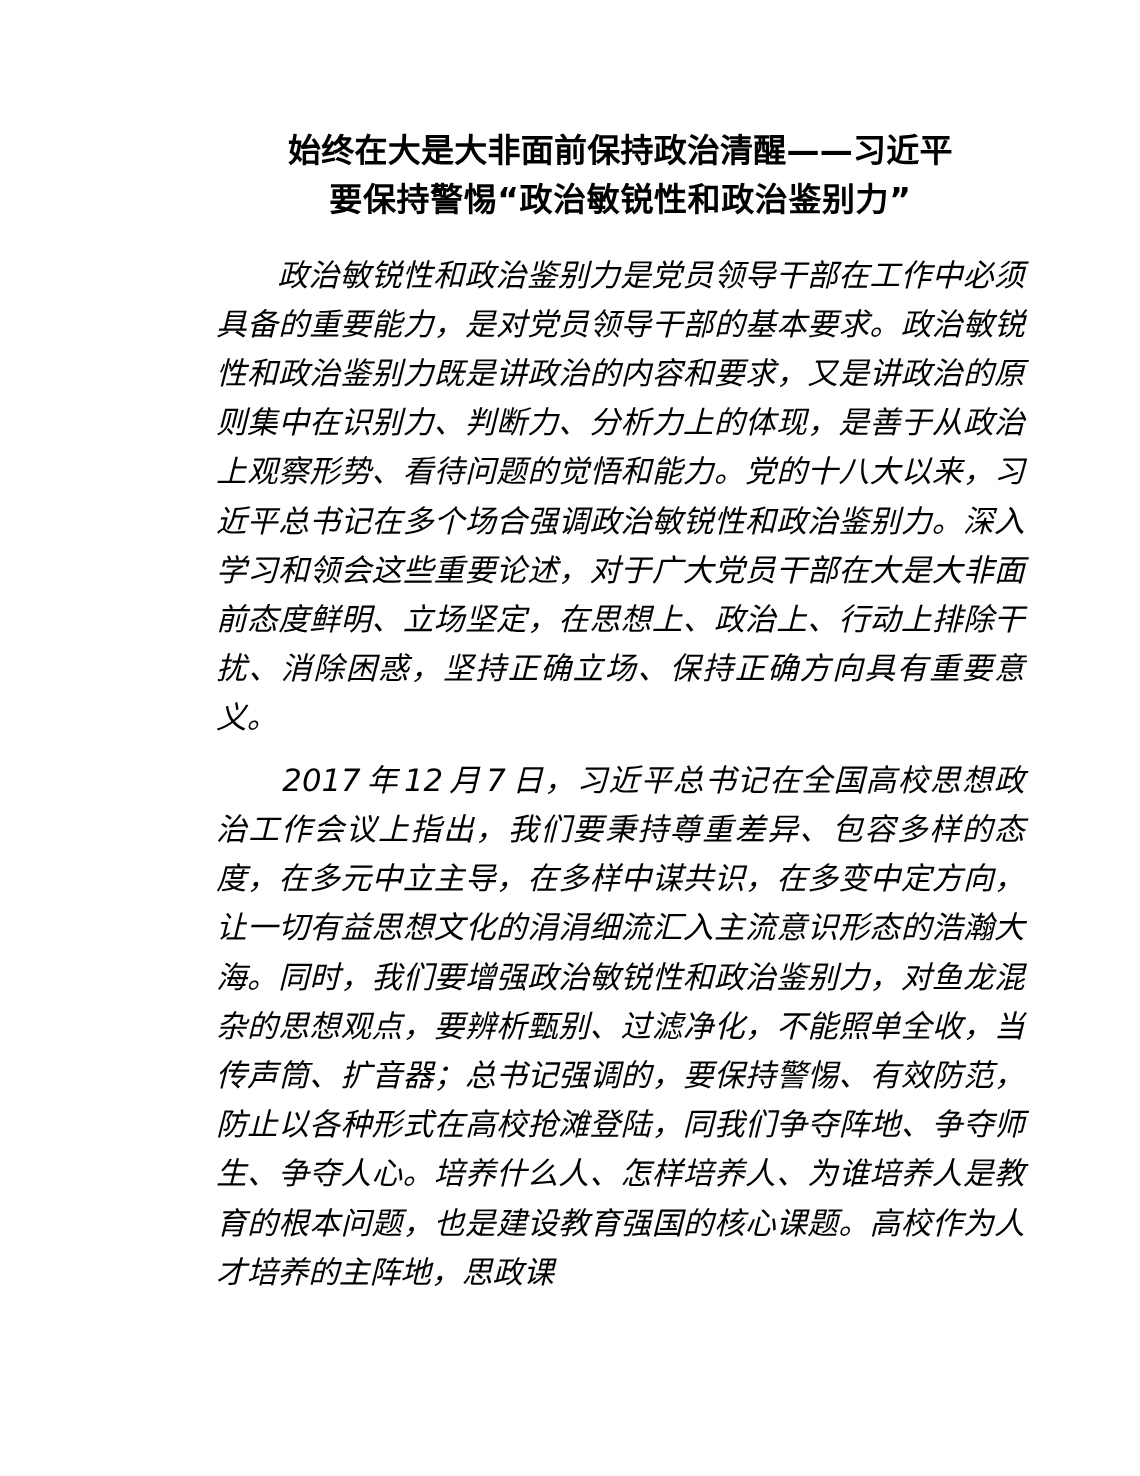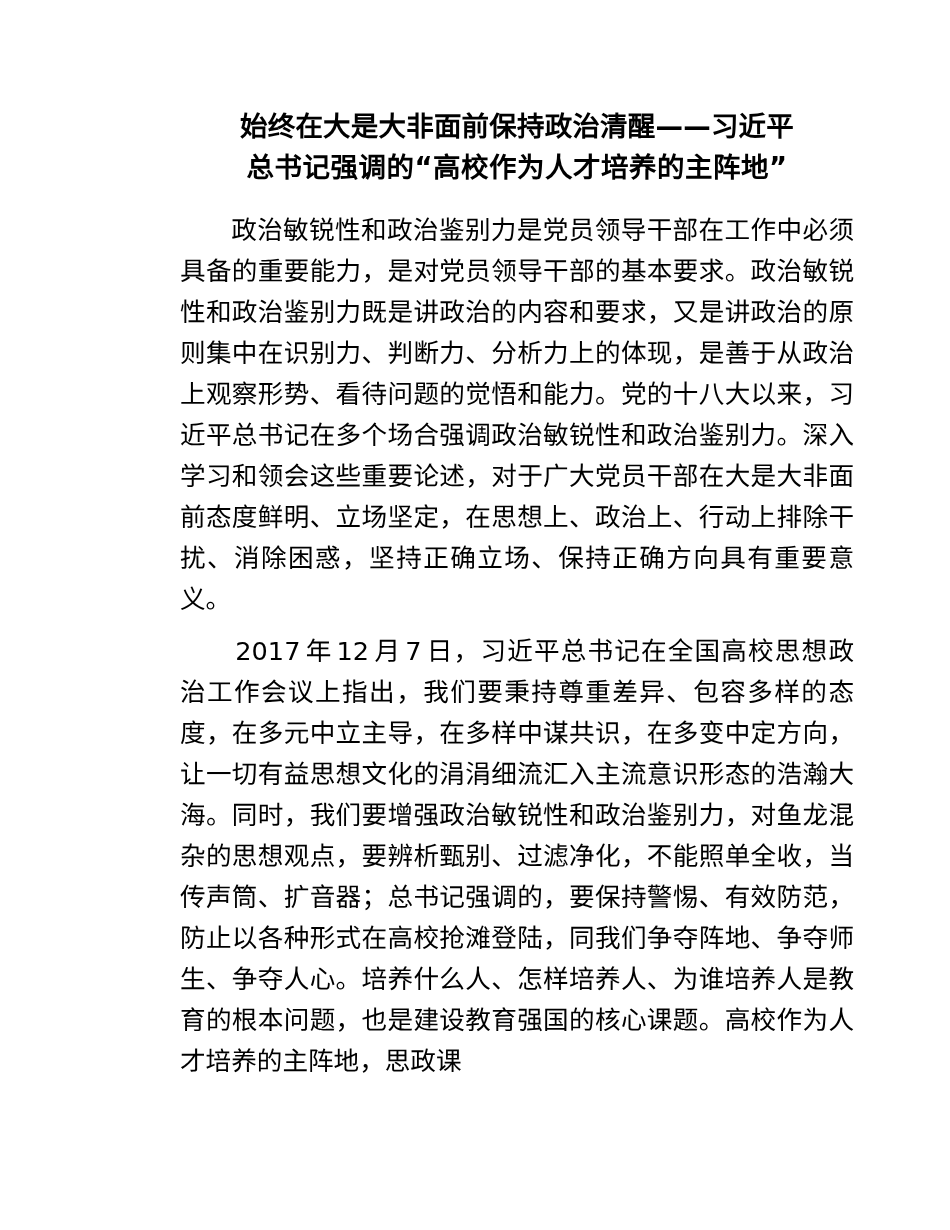--- a/index.html
+++ b/index.html
@@ -51,20 +51,21 @@
     display: block;
     white-space: nowrap;
   }
 
   .title-line.line-2 {
     letter-spacing: 0.5px;
   }
 
   .body-block {
     margin-top: 22px;
+    font-style: italic;
   }
 
   p.para {
     margin: 0 0 11px 0;
     padding: 0;
     font-size: 25.6px;
     line-height: 41px;
     text-align: justify;
     text-align-last: left;
     text-justify: inter-ideograph;
@@ -85,21 +86,21 @@
 </style>
 </head>
 <body>
 
 <div class="page">
 
   <div class="content">
 
     <h1 class="doc-title">
       <span class="title-line line-1">始终在大是大非面前保持政治清醒——习近平</span>
-      <span class="title-line line-2">总书记强调的“高校作为人才培养的主阵地”</span>
+      <span class="title-line line-2">要保持警惕“政治敏锐性和政治鉴别力”</span>
     </h1>
 
     <div class="body-block">
 
       <p class="para">政治敏锐性和政治鉴别力是党员领导干部在工作中必须具备的重要能力，是对党员领导干部的基本要求。政治敏锐性和政治鉴别力既是讲政治的内容和要求，又是讲政治的原则集中在识别力、判断力、分析力上的体现，是善于从政治上观察形势、看待问题的觉悟和能力。党的十八大以来，习近平总书记在多个场合强调政治敏锐性和政治鉴别力。深入学习和领会这些重要论述，对于广大党员干部在大是大非面前态度鲜明、立场坚定，在思想上、政治上、行动上排除干扰、消除困惑，坚持正确立场、保持正确方向具有重要意义。</p>
 
       <p class="para">
         <span class="lat">2017</span><span>年</span><span class="lat">12</span><span>月</span><span class="lat">7</span><span>日，习近平总书记在全国高校思想政治工作会议上指出，我们要秉持尊重差异、包容多样的态度，在多元中立主导，在多样中谋共识，在多变中定方向，让一切有益思想文化的涓涓细流汇入主流意识形态的浩瀚大海。同时，我们要增强政治敏锐性和政治鉴别力，对鱼龙混杂的思想观点，要辨析甄别、过滤净化，不能照单全收，当传声筒、扩音器；总书记强调的，要保持警惕、有效防范，防止以各种形式在高校抢滩登陆，同我们争夺阵地、争夺师生、争夺人心。培养什么人、怎样培养人、为谁培养人是教育的根本问题，也是建设教育强国的核心课题。高校作为人才培养的主阵地，思政课</span>
       </p>
 

